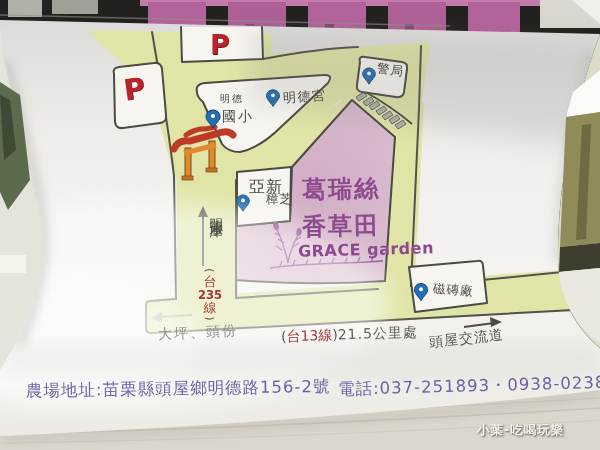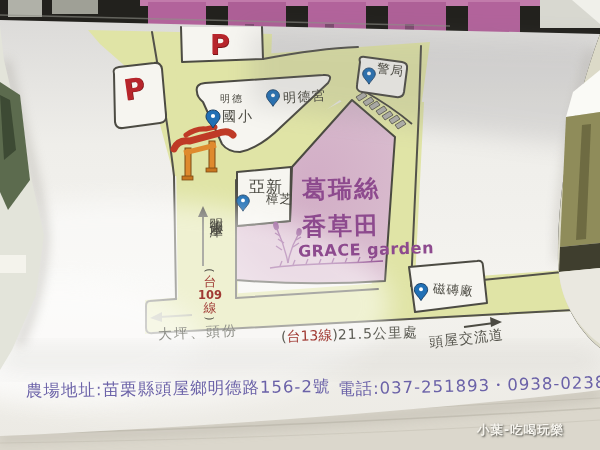--- a/index.html
+++ b/index.html
@@ -220,21 +220,21 @@
 
 <div class="lbl" style="left:249px;top:178px;font-size:16px;letter-spacing:1px;">亞新</div>
 <div class="lbl" style="left:266px;top:192px;font-size:12.5px;letter-spacing:1px;">樟芝</div>
 
 <div class="lbl" style="left:433px;top:283px;font-size:12.5px;letter-spacing:1px;transform:rotate(4deg);">磁磚廠</div>
 
 <div class="lbl vtext" style="left:209px;top:207px;font-size:13.5px;">明德水庫</div>
 <div class="lbl r126" style="left:202px;top:266px;width:16px;">
   <span class="paren">(</span>
   <span class="red" style="font-size:13px;">台</span>
-  <span class="red" style="font-size:11.5px;font-weight:600;">109</span>
+  <span class="red" style="font-size:11.5px;font-weight:600;">235</span>
   <span class="red" style="font-size:13px;">線</span>
   <span class="paren">)</span>
 </div>
 
 <div class="lbl faded" style="left:158px;top:325px;font-size:14px;letter-spacing:2px;transform:rotate(-3deg);">大坪、頭份</div>
 
 <div class="lbl" style="left:281px;top:327px;font-size:14px;transform:rotate(-2deg);">
   <span style="color:#5d5d55;">(</span><span class="red">台13線</span><span style="color:#5d5d55;">)</span><span style="color:#5d5d55;letter-spacing:1px;">21.5公里處</span>
 </div>
 

